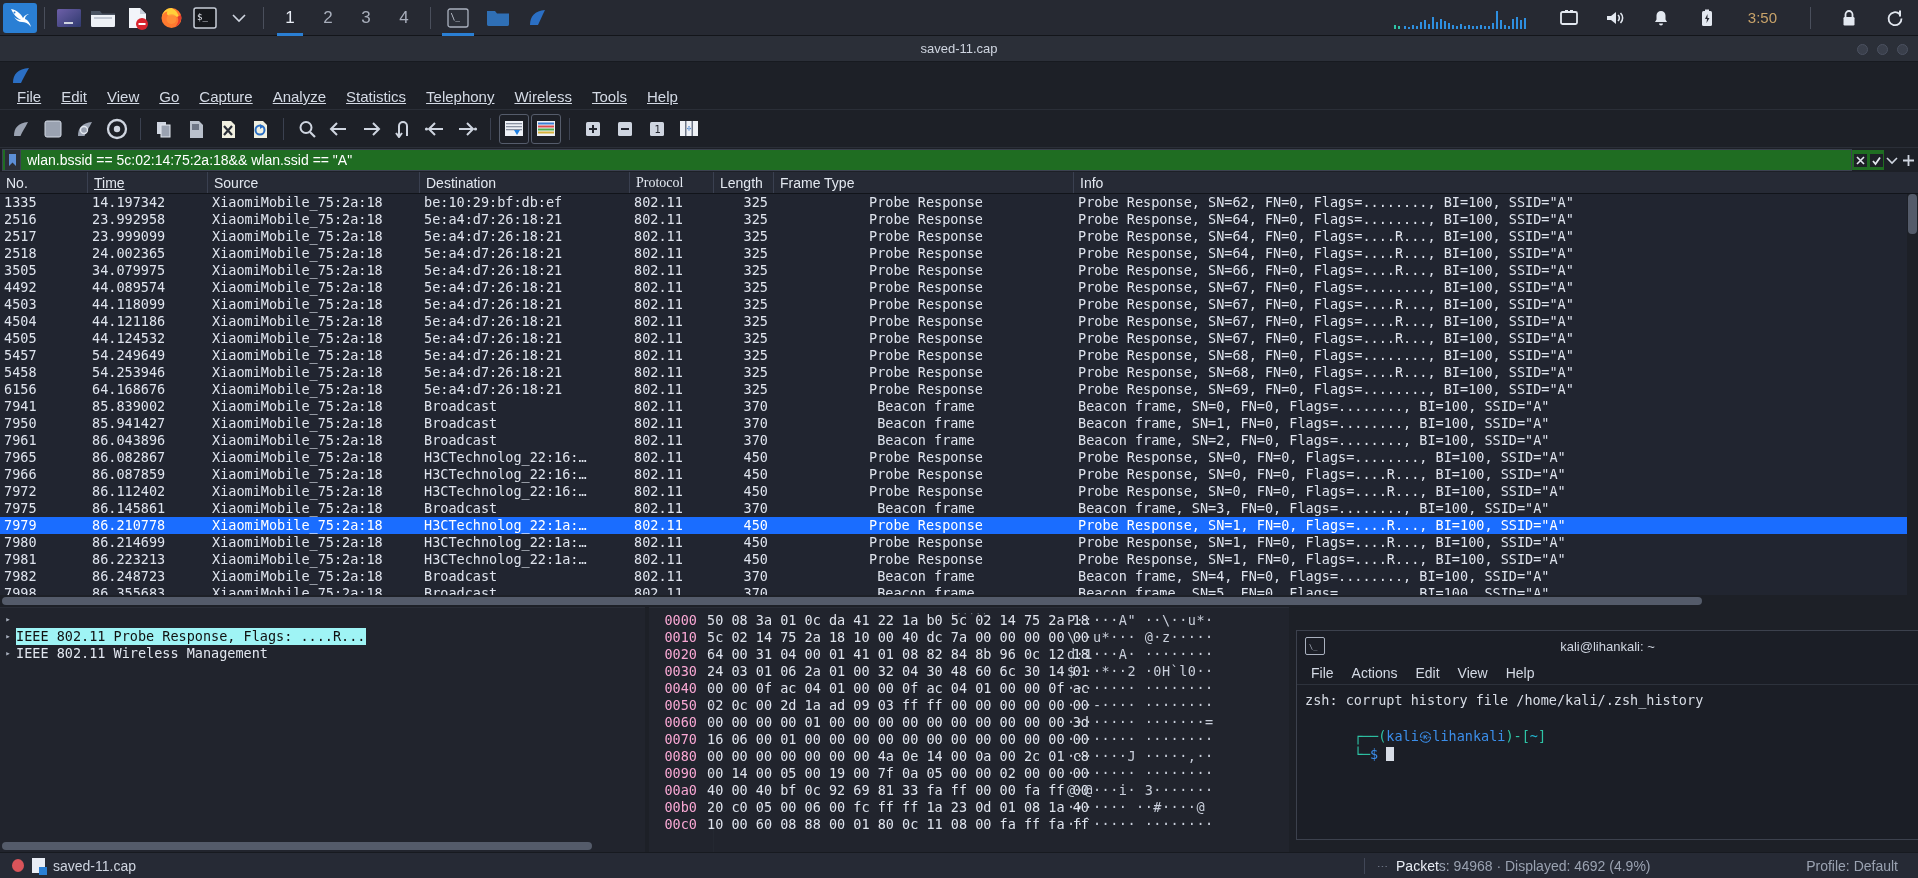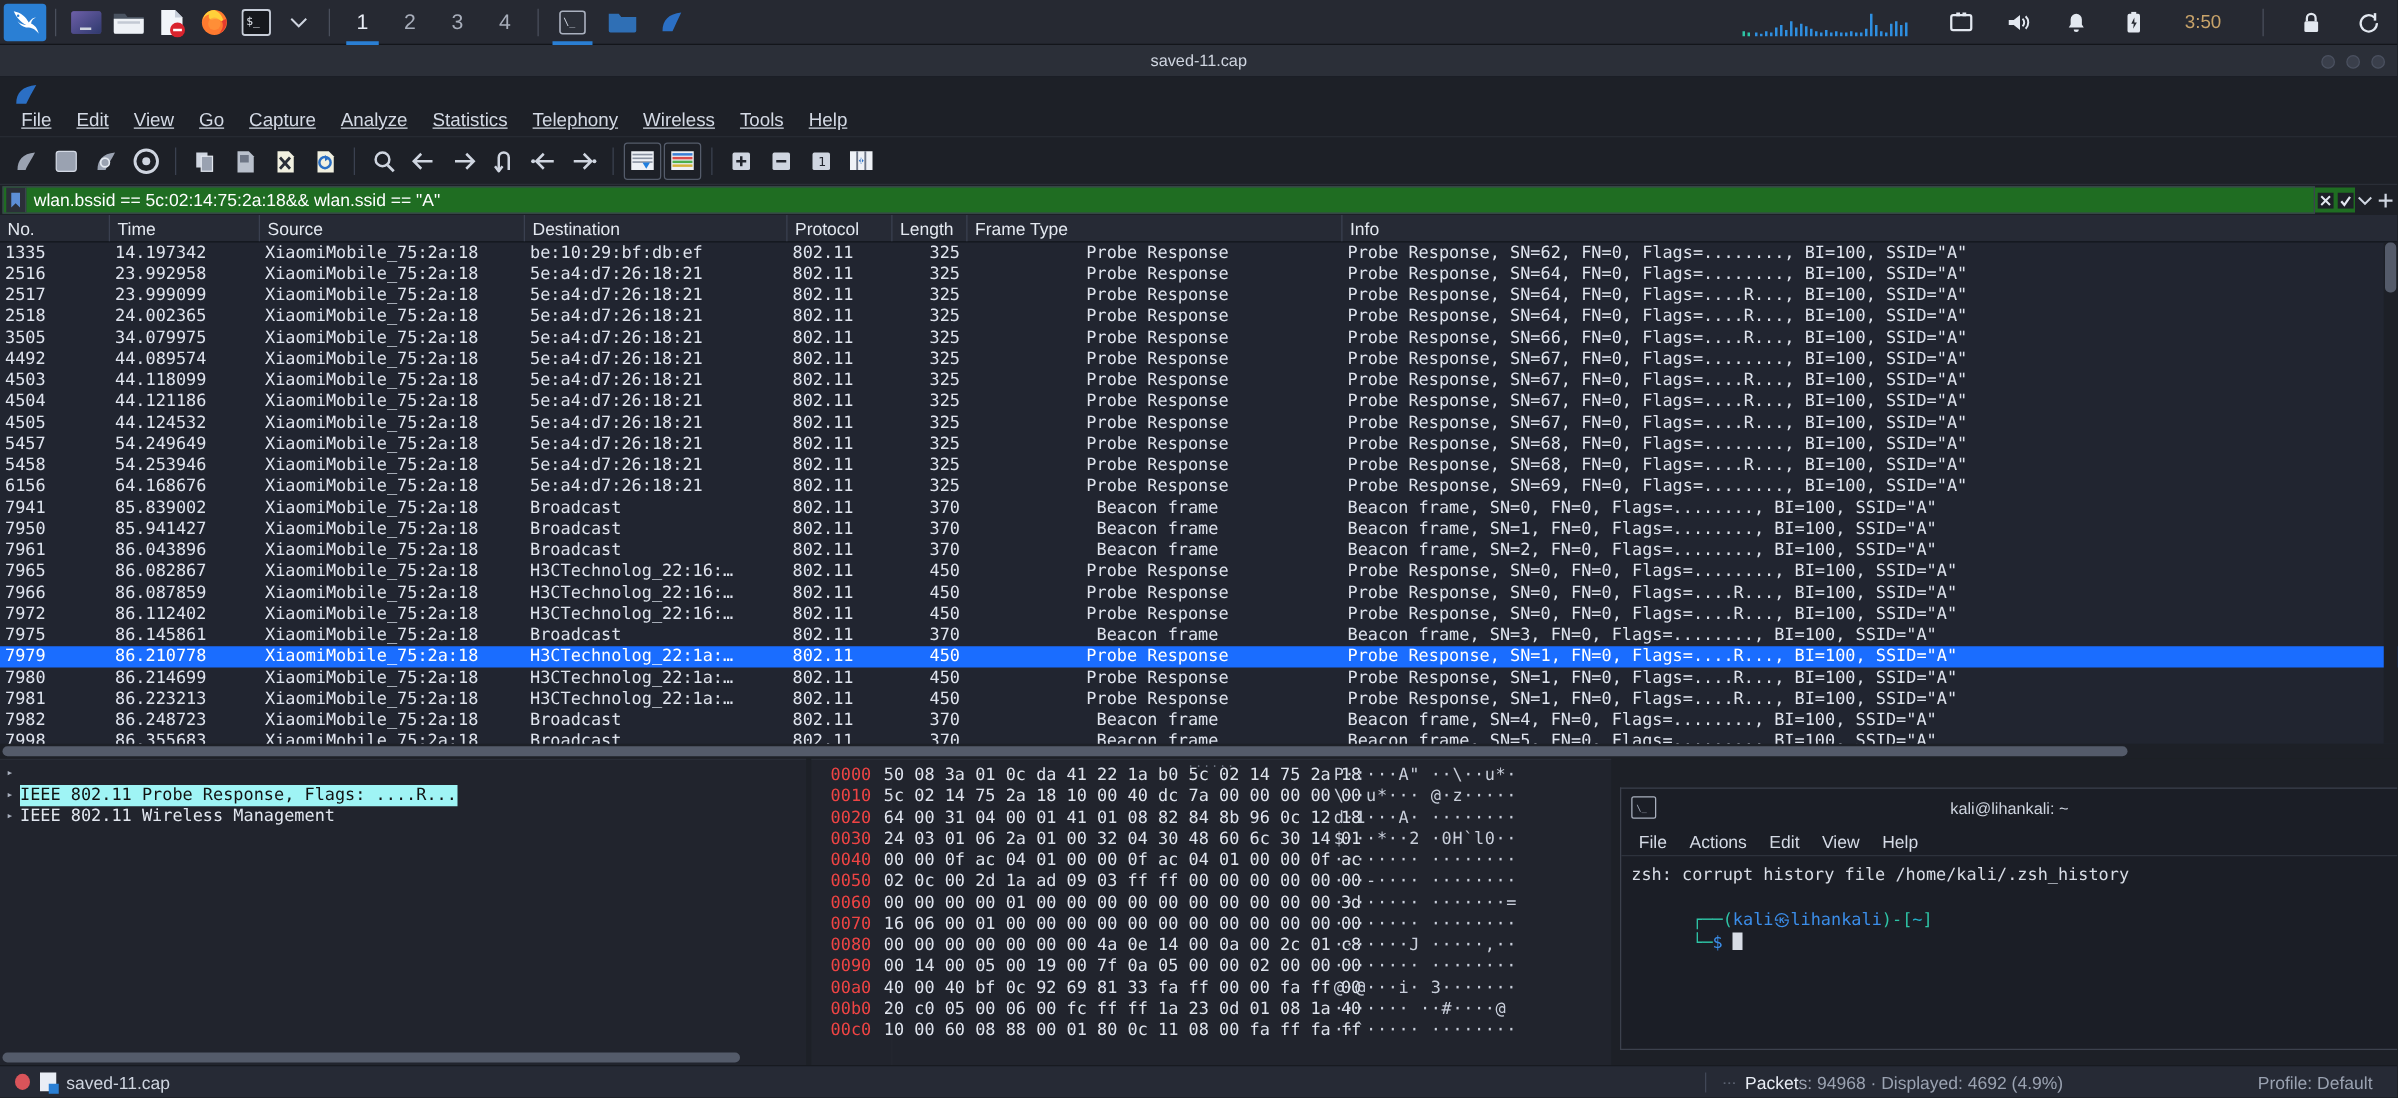--- a/index.html
+++ b/index.html
@@ -109,24 +109,24 @@
   .plist-wrap { position: relative; height: 430px; background: #212530; overflow: hidden; }
   .plist-header {
     display: flex; height: 22px; background: #262a35; color: #e3e8f0; font-size: 14px;
     border-bottom: 1px solid #11141a;
   }
   .plist-header > div {
     border-right: 1px solid #3a4050; padding-left: 6px; display: flex; align-items: center;
     overflow: hidden; white-space: nowrap; flex: none;
   }
   .col-no { width: 88px; }
-  .col-time { width: 120px; }
+  .col-time { width: 120px; text-decoration: underline; }
   .col-src { width: 212px; }
   .col-dst { width: 210px; }
-  .col-proto { width: 84px; }
+  .col-proto { width: 84px; font-family: Liberation Serif, serif; }
   .col-len { width: 60px; }
   .col-ftype { width: 300px; }
   .col-info { width: 820px; border-right: none !important; }
 
   .plist-rows { font-family: "DejaVu Sans Mono", monospace; font-size: 13.5px; }
   .prow {
     display: flex; height: 17px; line-height: 17px; color: #dfe4ee; white-space: nowrap;
   }
   .prow.selected { background: #1a6dff; color: #ffffff; }
   .prow > div { flex: none; overflow: hidden; padding-left: 4px; }
@@ -166,21 +166,21 @@
 
   .pane-split { width: 4px; background: #1d2027; }
 
   .hex-pane {
     width: 640px; background: #21242d; font-family: "DejaVu Sans Mono", monospace;
     font-size: 13.5px; color: #dfe4ee; position: relative; padding-top: 4px;
     border-top: 1px solid #31364280;
   }
   .hex-grip { position: absolute; top: 1px; left: 50%; transform: translateX(-50%); color: #707785; font-size: 9px; letter-spacing: 1px; }
   .hexrow { height: 17px; line-height: 17px; display: flex; white-space: nowrap; }
-  .hex-off { width: 58px; color: #ef4444; text-align: right; padding-right: 10px; }
+  .hex-off { width: 58px; color: #f9a8d4; text-align: right; padding-right: 10px; }
   .hex-bytes { width: 360px; }
   .hex-ascii { color: #c9cfdb; letter-spacing: 0.5px; }
   .hex-divider { position: absolute; left: 64px; top: 4px; bottom: 0; width: 1px; background: #33384530; }
 
   
   #terminal {
     position: absolute; right: 0; top: 630px; width: 622px; height: 210px;
     background: #1b1e26; border: 1px solid #3c414d; border-right: none;
   }
   .term-titlebar { height: 30px; position: relative; display: flex; align-items: center; }

